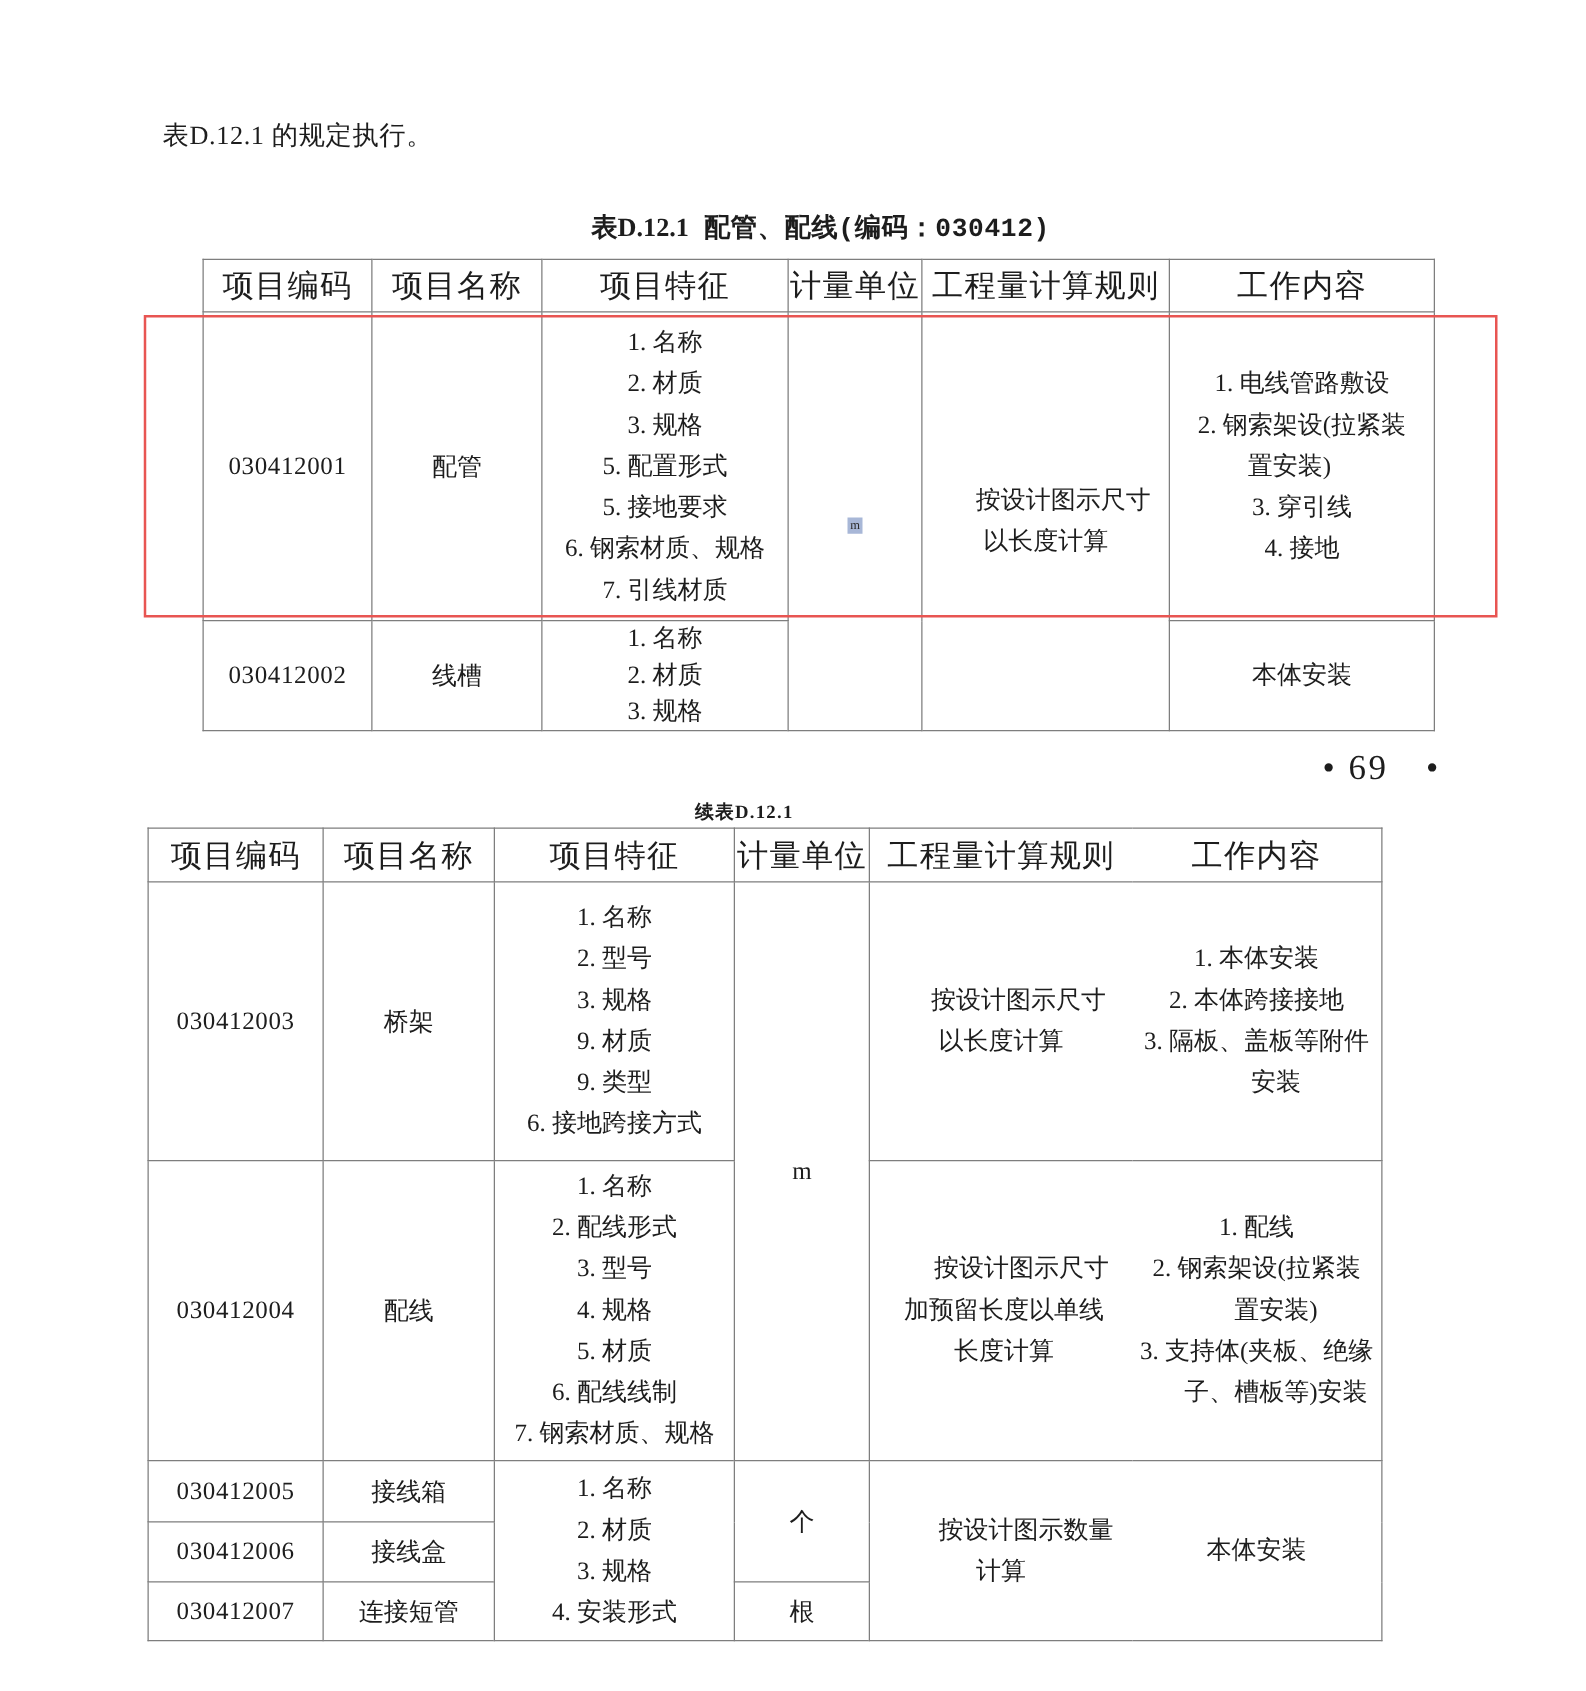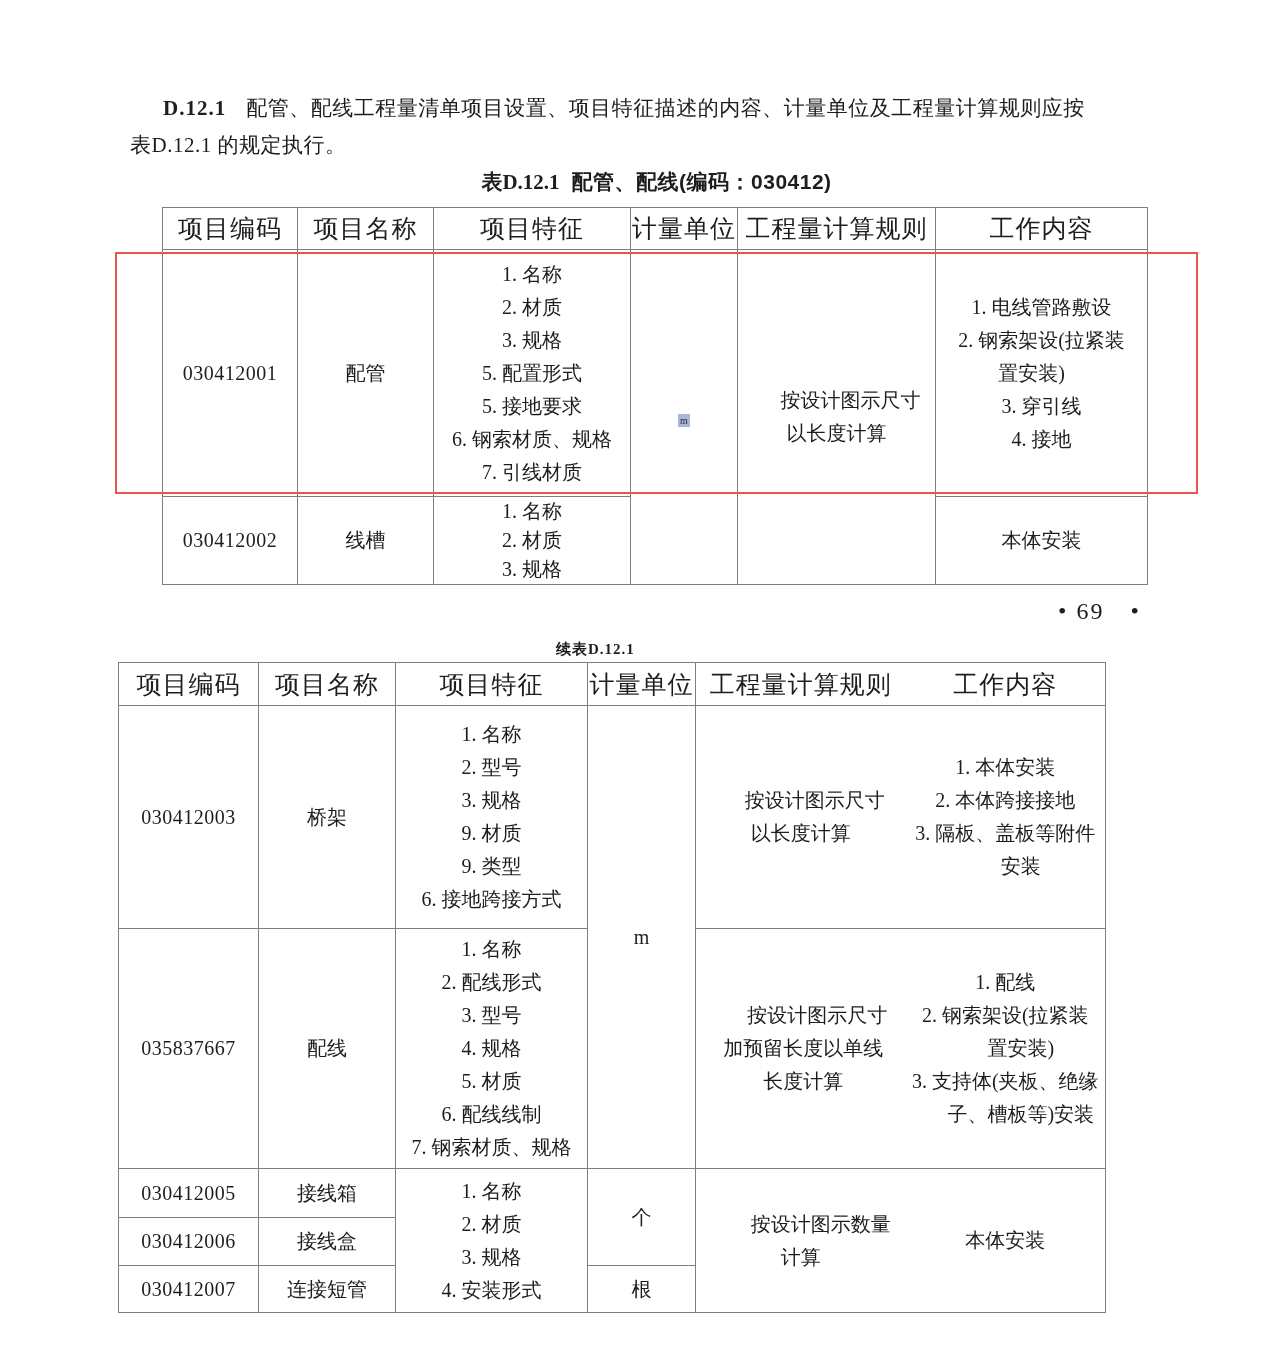--- a/index.html
+++ b/index.html
@@ -12,22 +12,22 @@
 
   
   #doc-title { top:16px; left:163px; width:987px; text-align:center;
     font-size:30px; font-weight:600; letter-spacing:1px; }
   #para { top:90px; left:130px; width:1040px; font-size:21px; line-height:37px; letter-spacing:0.5px; }
   #para .line1 { padding-left:33px; }
   #para .plabel { font-weight:700; margin-right:20px; letter-spacing:1px; }
   #caption1 { top:168px; left:163px; width:987px; text-align:center; font-size:21px; }
   #caption1 .cap-prefix { font-weight:700; }
   #caption1 .cap-main { font-weight:700; margin-left:12px;
-    font-family:Liberation Sans, sans-serif; letter-spacing:0.5px; }
-  #page-number { top:595px; left:1058px; font-size:24px; letter-spacing:2px; }
+    font-family:Liberation Mono, monospace; letter-spacing:0.5px; }
+  #page-number { top:595px; left:1058px; font-size:28px; letter-spacing:2px; }
   #caption2 { top:640px; left:556px; font-size:15px; font-weight:700; letter-spacing:1px; }
 
   
   table.t { border-collapse:collapse; table-layout:fixed; }
   table.t td, table.t th { border:1px solid #7e7e7e; padding:0; vertical-align:middle;
     font-weight:400; font-size:20px; text-align:center; overflow:visible; }
   table.t th { font-size:25px; letter-spacing:1px; }
   #table1 { top:207px; left:162px; }
   #table2 { top:662px; left:118px; }
 
@@ -53,23 +53,20 @@
   #highlight-box { top:252px; left:115px; width:1083px; height:242px;
     border:2px solid #e85552; box-sizing:border-box; pointer-events:none; z-index:5; }
 </style>
 </head>
 <body>
 
 <div id="page">
 
 
   <div class="abs" id="para">
-    <div class="line1">
-      <span class="plabel">D.12.1</span><span>配管、配线工程量清单项目设置、项目特征描述的内容、计量单位及工程量计算规则应按</span>
-    </div>
     <div>表D.12.1  的规定执行。</div>
   </div>
 
   <div class="abs" id="caption1">
     <span class="cap-prefix">表D.12.1</span><span class="cap-main">配管、配线(编码：030412)</span>
   </div>
 
   <table class="t abs" id="table1">
     <colgroup>
       <col style="width:135px">
@@ -169,21 +166,21 @@
         <div class="ln">以长度计算</div>
       </td>
       <td class="work2 nlb">
         <div class="ln">1. 本体安装</div>
         <div class="ln">2. 本体跨接接地</div>
         <div class="ln">3. 隔板、盖板等附件</div>
         <div class="ln c1">安装</div>
       </td>
     </tr>
     <tr style="height:240px">
-      <td class="code">035837667</td>
+      <td class="code">030412004</td>
       <td>配线</td>
       <td class="feat feat-pad9">
         <div class="ln">1. 名称</div>
         <div class="ln">2. 配线形式</div>
         <div class="ln">3. 型号</div>
         <div class="ln">4. 规格</div>
         <div class="ln">5. 材质</div>
         <div class="ln">6. 配线线制</div>
         <div class="ln">7. 钢索材质、规格</div>
       </td>

